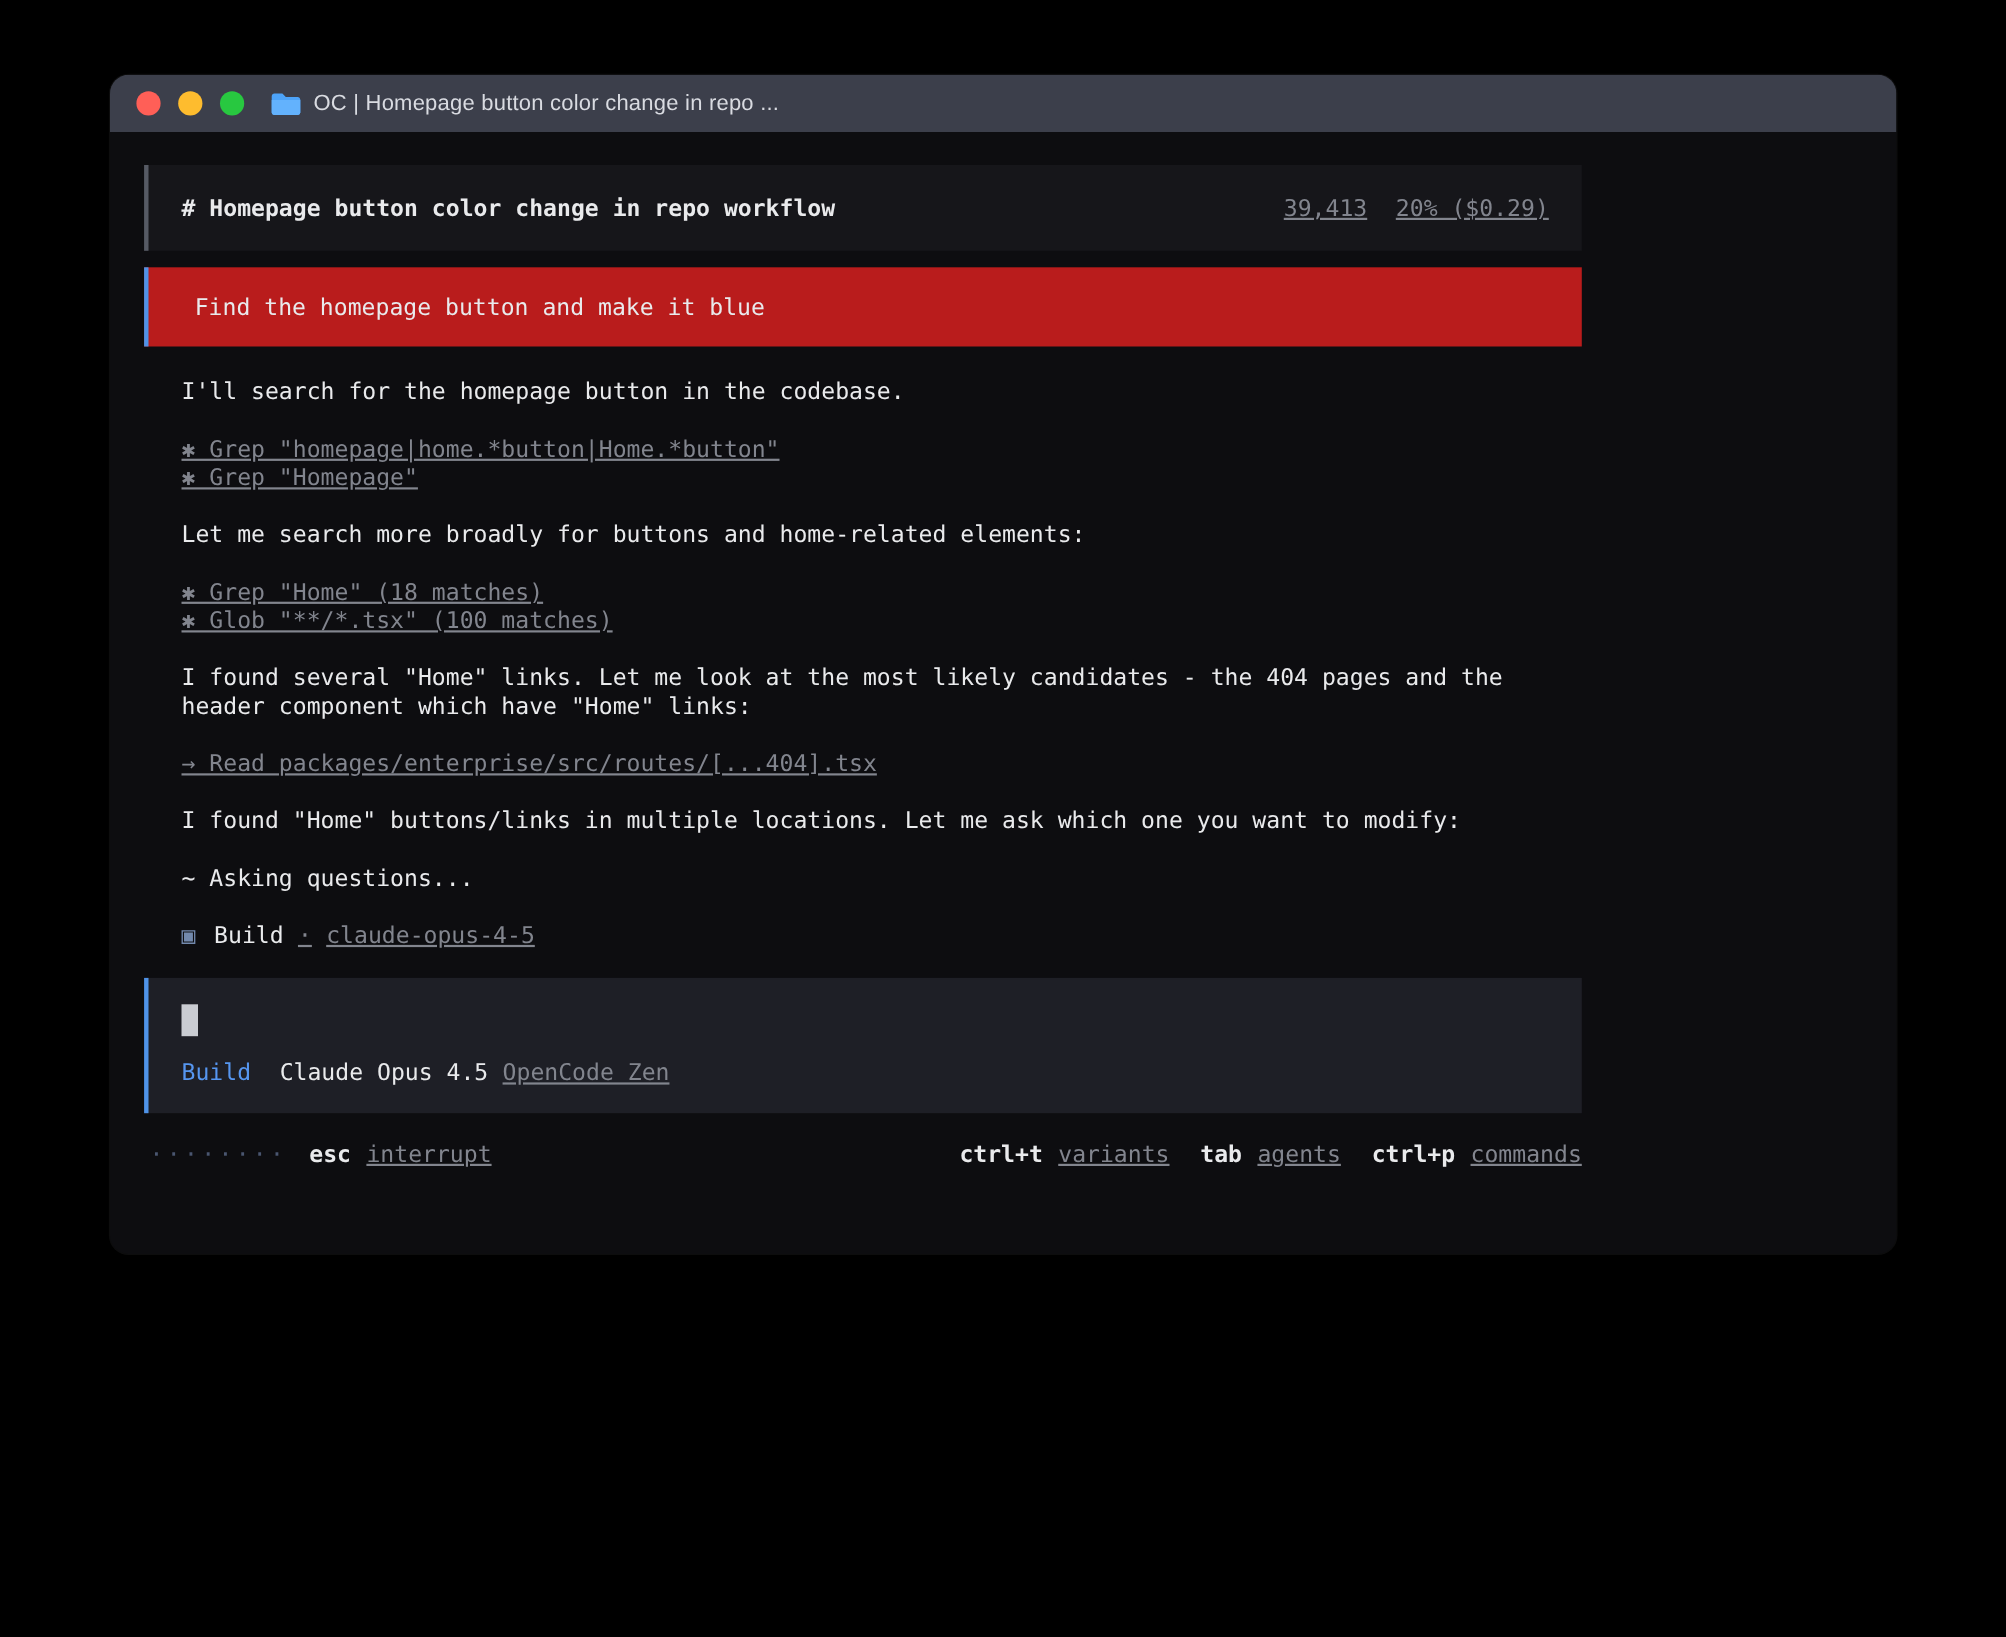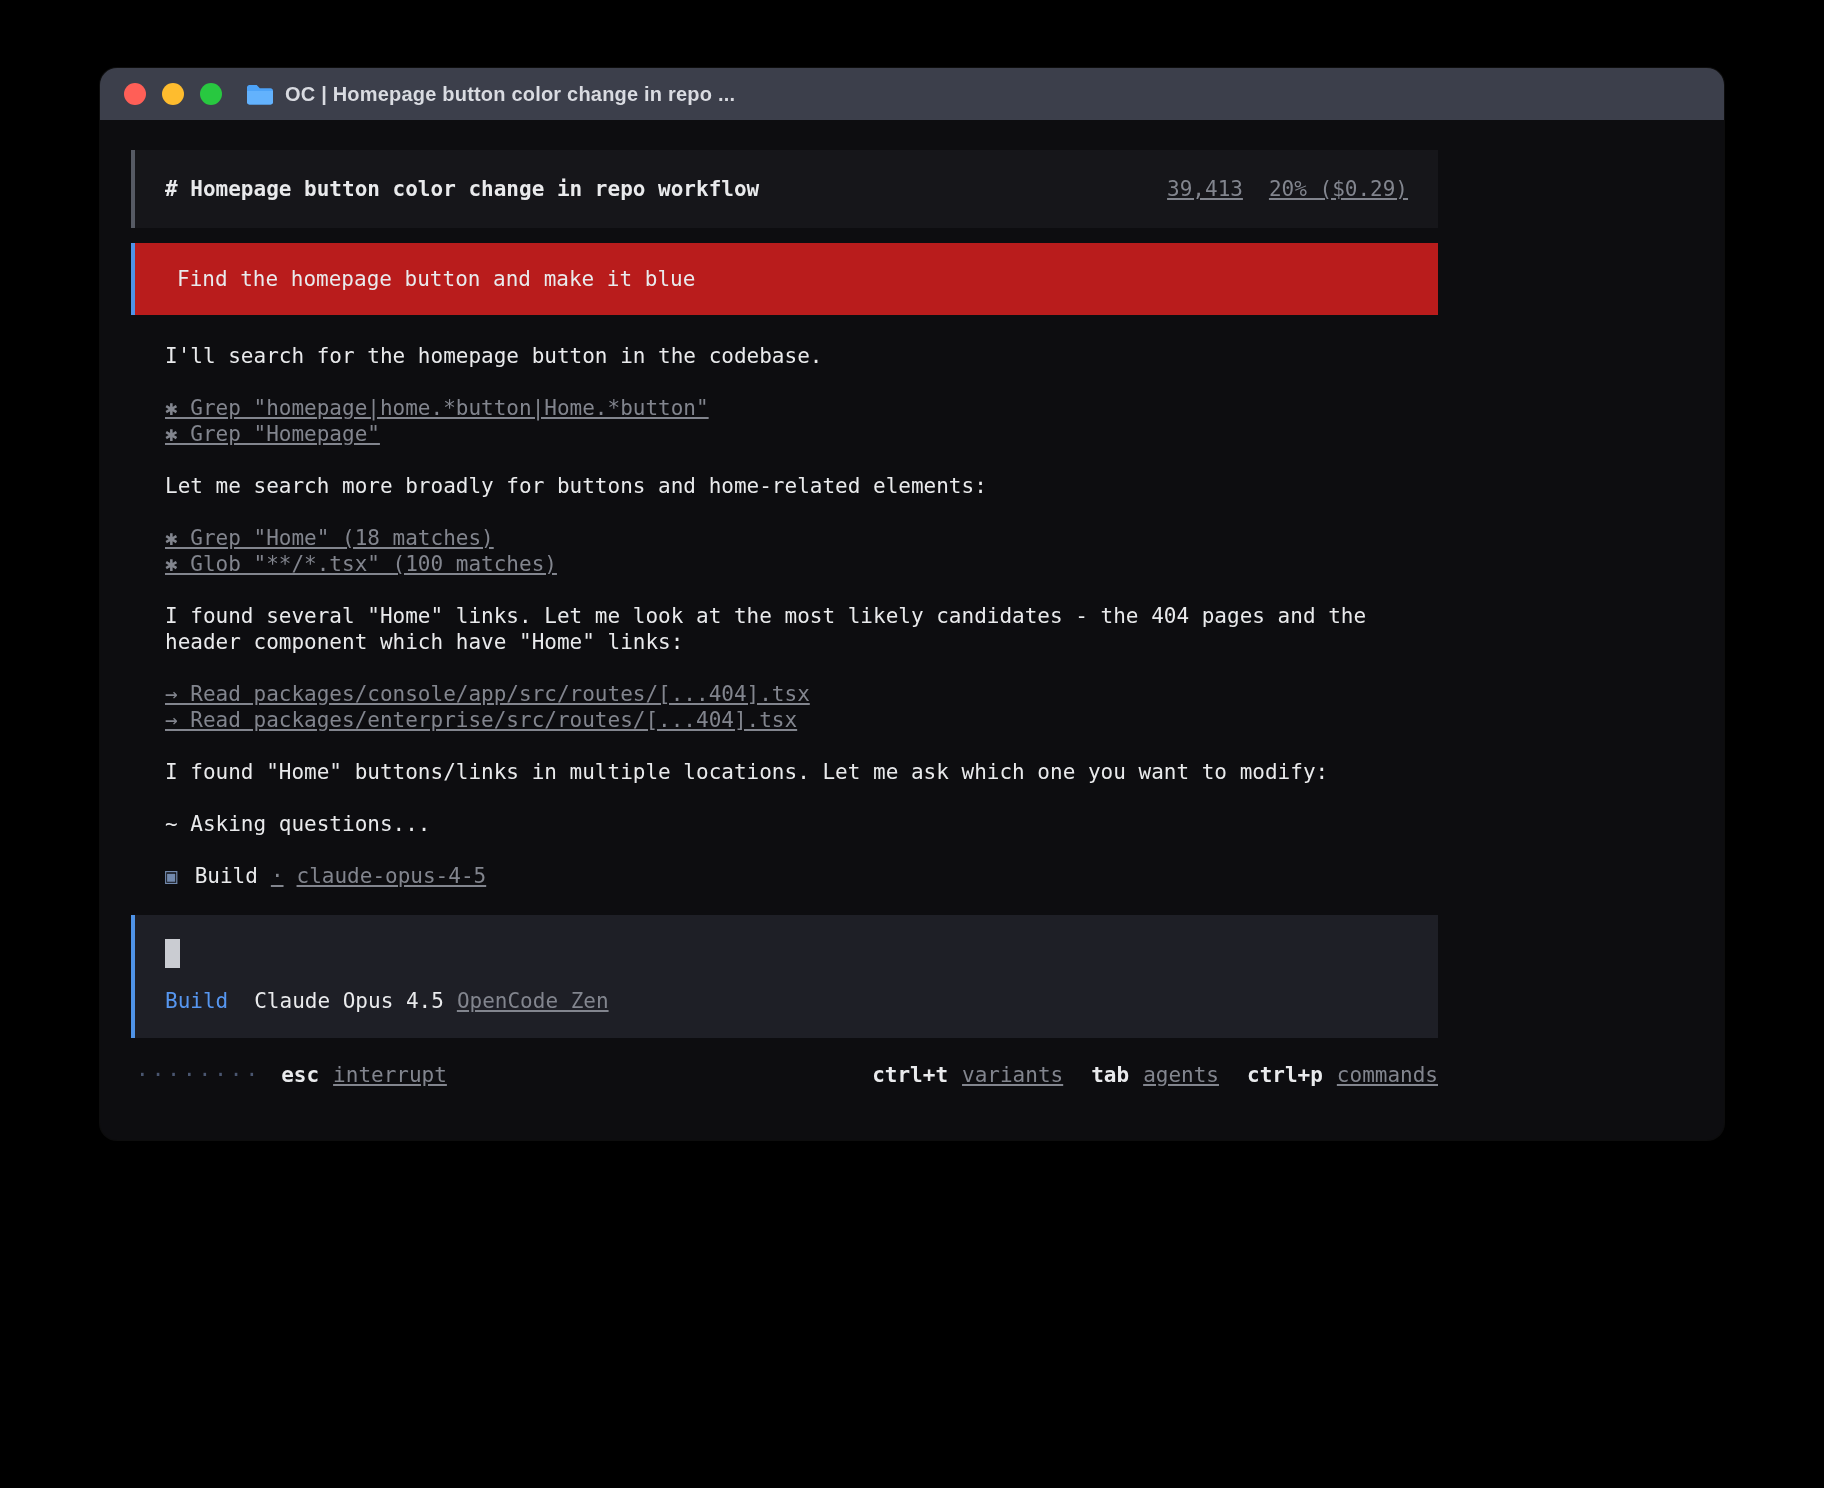--- a/index.html
+++ b/index.html
@@ -21,21 +21,21 @@
   }
   .traffic-lights { display: flex; gap: 16px; align-items: center; }
   .tl { width: 22px; height: 22px; border-radius: 50%; display: inline-block; }
   .tl.red { background: #ff5f57; }
   .tl.yellow { background: #febc2e; }
   .tl.green { background: #28c840; }
   .title-wrap { display: flex; align-items: center; gap: 11px; margin-left: 24px; }
   .folder { display: flex; align-items: center; }
   .window-title {
     font-family: "Liberation Sans", sans-serif;
-    font-size: 20px; font-weight: 700; color: #d9dbe1; letter-spacing: 0.2px;
+    font-size: 20px; font-weight: 400; color: #d9dbe1; letter-spacing: 0.2px;
     white-space: nowrap;
   }
   .content {
     padding: 30px 286px 0 31px;
     font-size: 21px; line-height: 26px; color: #e9eaec;
   }
   .block { border-left: 4px solid #565a64; background: #16161a; }
   .header-block {
     display: flex; justify-content: space-between; align-items: flex-start;
     padding: 26px 30px; font-weight: 700;
@@ -129,21 +129,20 @@
       <div class="group">
         <p class="line dim">✱ Grep "Home" (18 matches)</p>
         <p class="line dim">✱ Glob "**/*.tsx" (100 matches)</p>
       </div>
 
       <div class="group">
         <p class="line text">I found several "Home" links. Let me look at the most likely candidates - the 404 pages and the header component which have "Home" links:</p>
       </div>
 
       <div class="group">
-        <p class="line dim">→ Read packages/console/app/src/routes/[...404].tsx</p>
         <p class="line dim">→ Read packages/enterprise/src/routes/[...404].tsx</p>
       </div>
 
       <div class="group">
         <p class="line text">I found "Home" buttons/links in multiple locations. Let me ask which one you want to modify:</p>
       </div>
 
       <div class="group">
         <p class="line text">~ Asking questions...</p>
       </div>

